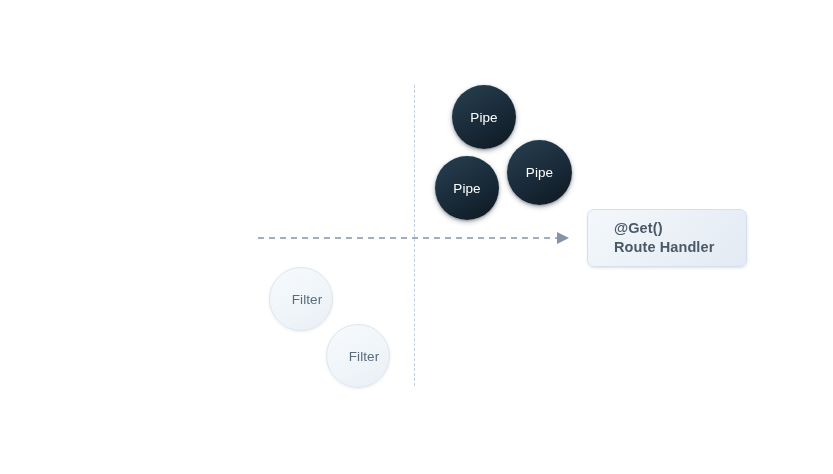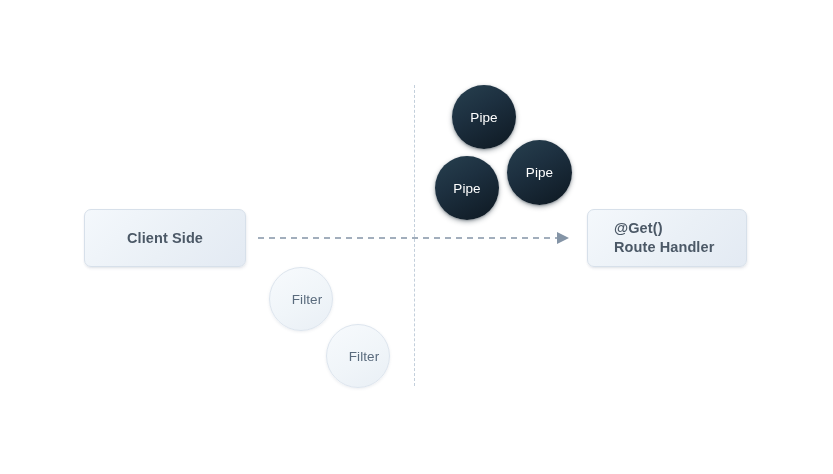--- a/index.html
+++ b/index.html
@@ -126,23 +126,20 @@
 
   <div id="vertical-divider"></div>
 
   <div id="flow-arrow">
     <svg width="316" height="20" viewBox="0 0 316 20" xmlns="http://www.w3.org/2000/svg">
       <line x1="0" y1="10" x2="299" y2="10" stroke="#8494a6" stroke-width="1.6" stroke-dasharray="6 5" stroke-linecap="butt"></line>
       <polygon points="299,4 311,10 299,16" fill="#8494a6"></polygon>
     </svg>
   </div>
 
-  <div class="node-box" id="client-side-box">
-    <span class="box-label">Client Side</span>
-  </div>
 
   <div class="node-box" id="route-handler-box">
     <span class="box-label">@Get()
 Route Handler</span>
   </div>
 
   <div class="circle dark" id="pipe-circle-top">
     <span class="circle-label">Pipe</span>
   </div>
 

